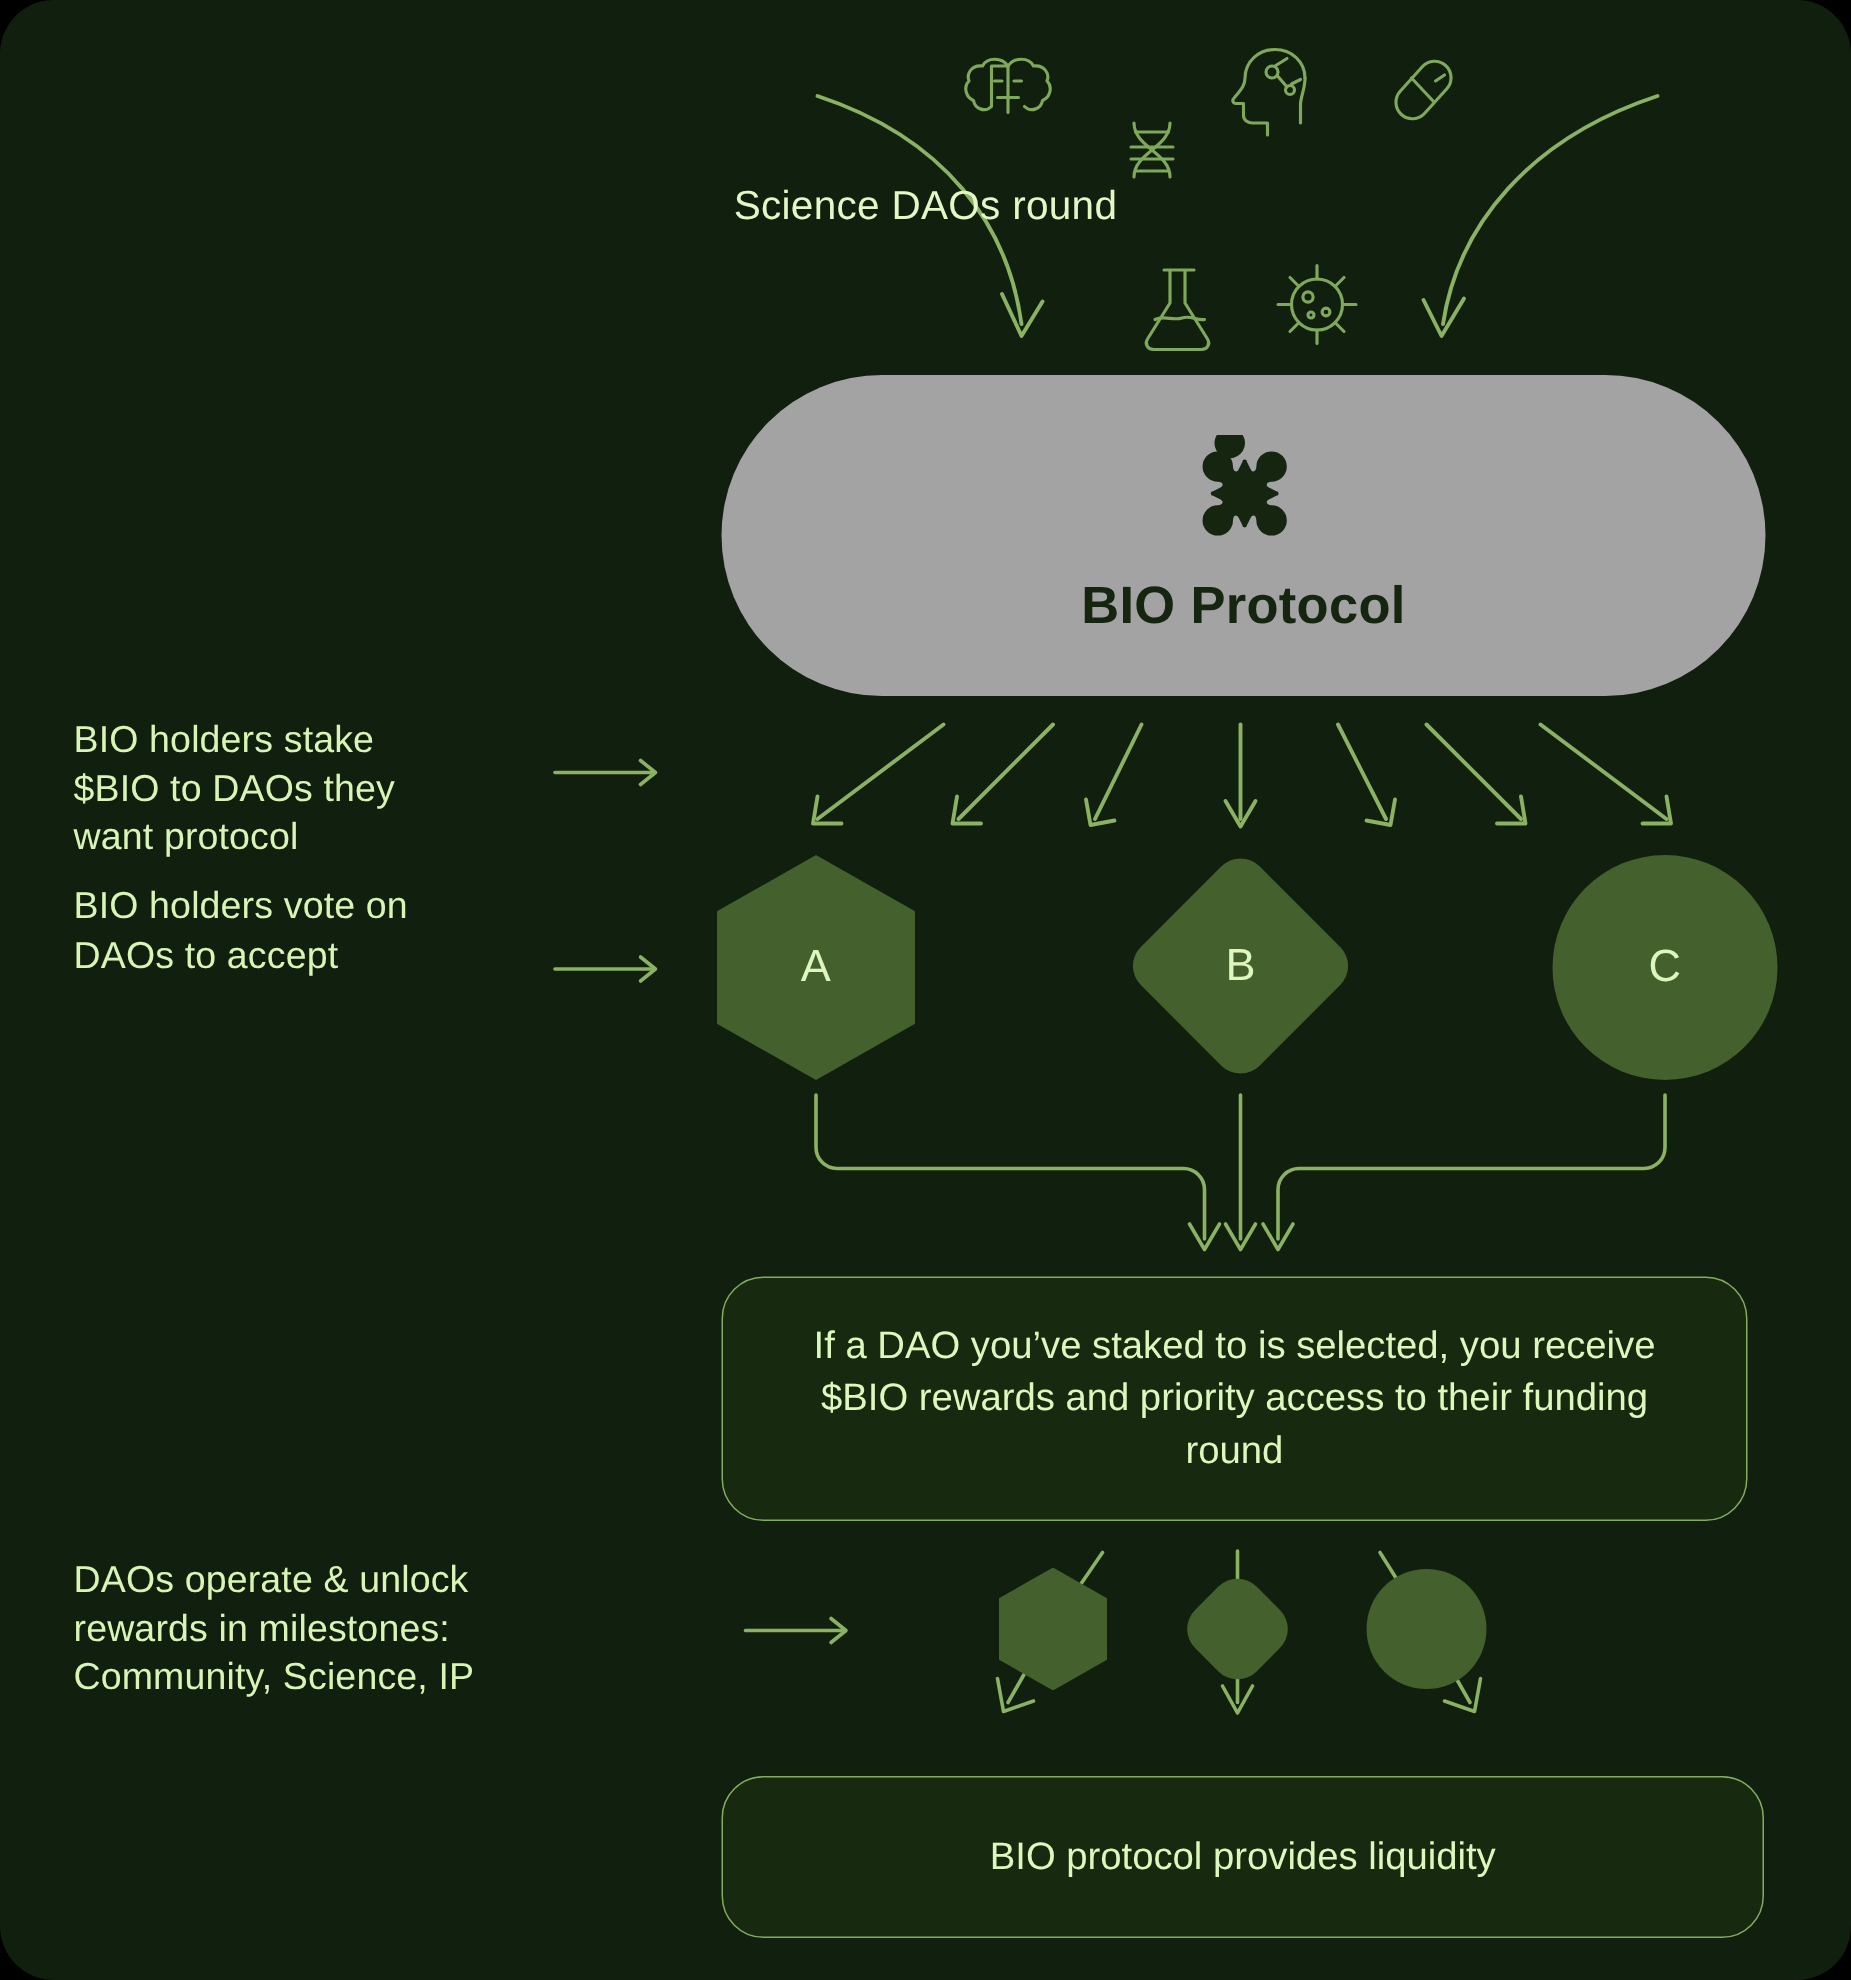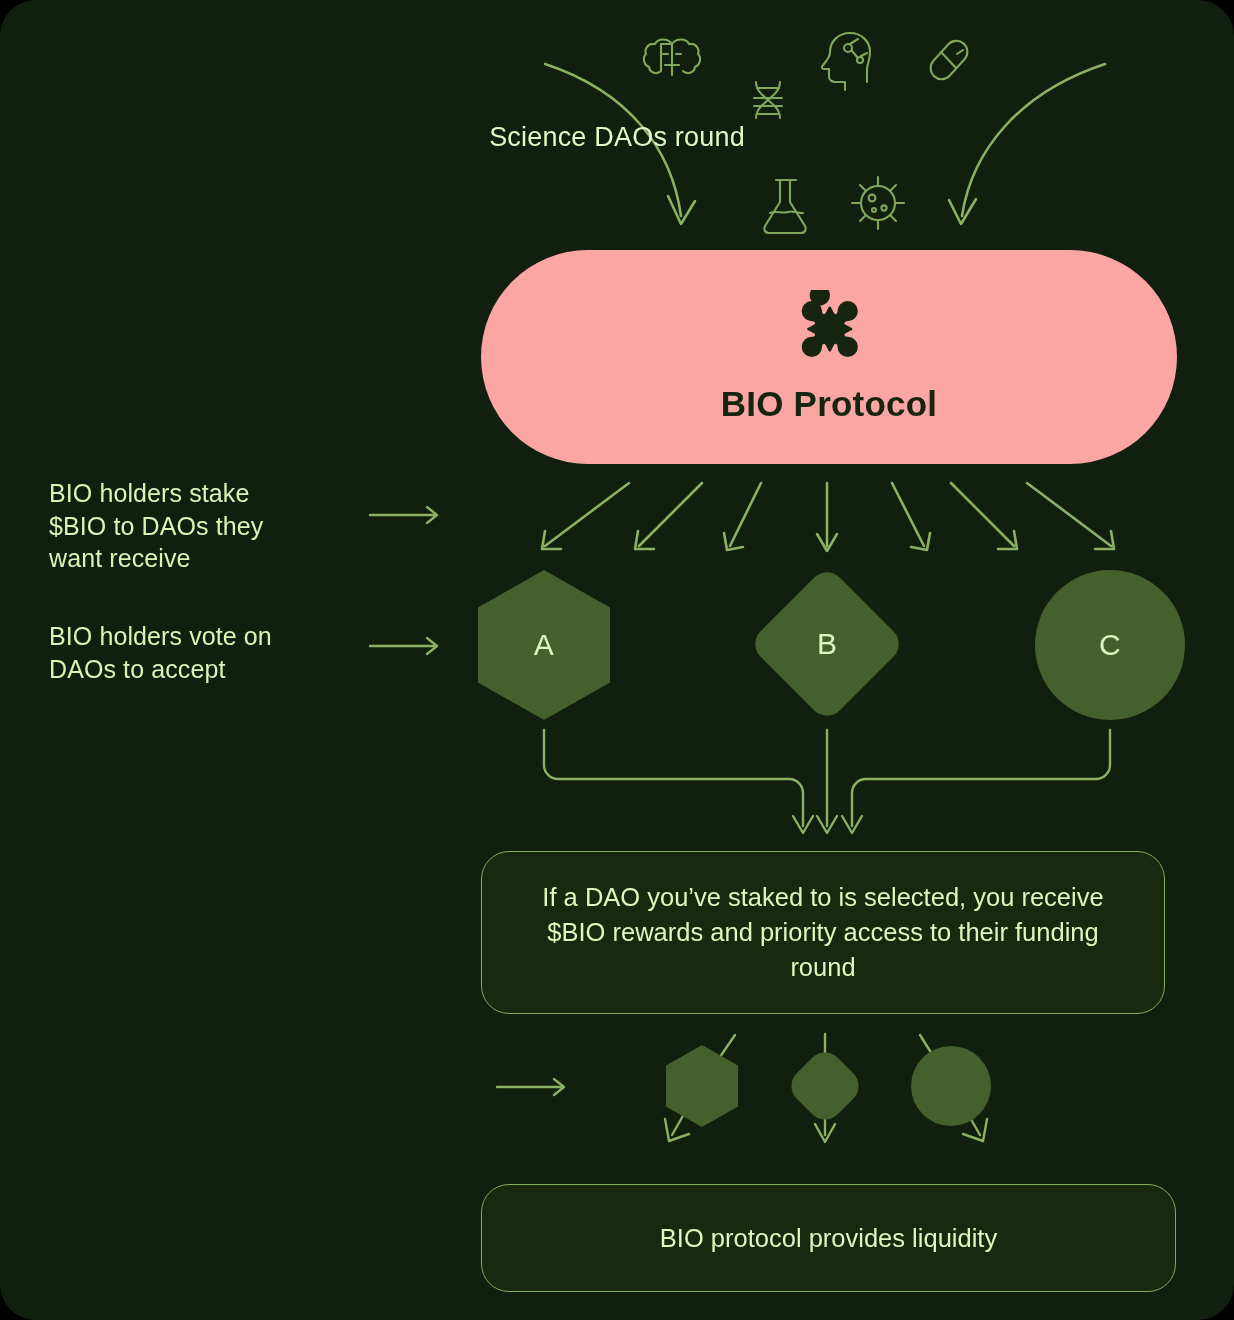--- a/index.html
+++ b/index.html
@@ -12,21 +12,21 @@
   .svg-layer{position:absolute;inset:0;width:1234px;height:1320px;pointer-events:none;}
 
   
   .lbl{position:absolute;color:#d9f5b5;font-size:25px;line-height:1.30;
        letter-spacing:.1px;white-space:pre-line;}
   .sci-apply{position:absolute;left:0;right:0;top:122px;text-align:center;
              color:#e3f8c6;font-size:27px;letter-spacing:.2px;}
 
   
   #bio-card{position:absolute;left:481px;top:250px;width:696px;height:214px;
-            background:#fca5a5;border-radius:107px;
+            background:#a3a3a3;border-radius:107px;
             display:flex;flex-direction:column;align-items:center;
             justify-content:center;gap:16px;}
   #bio-card .cap{color:#15250f;font-size:35px;font-weight:600;letter-spacing:.2px;}
 
   
   .node{position:absolute;display:flex;align-items:center;justify-content:center;
         color:#dff7bf;font-size:30px;letter-spacing:.3px;}
   .hexa{background:#44602c;
         clip-path:polygon(50% 0%,100% 25%,100% 75%,50% 100%,0% 75%,0% 25%);}
   .diam{background:#44602c;border-radius:18px;transform:rotate(45deg);}
@@ -45,21 +45,21 @@
   
   .obox{position:absolute;border:1.6px solid #83ad5e;border-radius:28px;
         background:#17290f;display:flex;align-items:center;justify-content:center;
         text-align:center;color:#ddf7bd;}
   #reward-box{left:481px;top:851px;width:684px;height:163px;font-size:25.5px;
               line-height:1.37;padding:0 34px;box-sizing:border-box;}
   #liquidity-box{left:481px;top:1168px;width:693px;height:106px;font-size:25.5px;margin-top:16px;}
 
   
   #ann-1{left:49px;top:477px;width:330px;}
-  #ann-2{left:49px;top:620px;width:330px;}
+  #ann-2{left:49px;top:588px;width:330px;}
   #ann-3{left:49px;top:1037px;width:370px;}
 </style>
 </head>
 <body>
 
 <div id="canvas">
 
   <svg class="svg-layer" viewBox="0 0 1234 1320" fill="none">
     <defs>
       <style>
@@ -171,23 +171,26 @@
                a13,13 0 1 1 13,13 c-4,0 -6,3 -2,5 l6,3 a2,2 0 0 1 0,4 l-6,3 c-4,2 -2,5 2,5
                a13,13 0 1 1 -13,13 c0,-4 -3,-6 -5,-2 l-3,6 a2,2 0 0 1 -4,0 l-3,-6 c-2,-4 -5,-2 -5,2
                a13,13 0 1 1 -13,-13 c4,0 6,-3 2,-5 l-6,-3 a2,2 0 0 1 0,-4 l6,-3 c4,-2 2,-5 -2,-5
                a13,13 0 0 1 0,-26 z"></path>
     </svg>
     <div class="cap">BIO Protocol</div>
   </div>
 
   <div class="lbl" id="ann-1">BIO holders stake
 $BIO to DAOs they
-want receive</div>
+want protocol</div>
   <div class="lbl" id="ann-2">BIO holders vote on
 DAOs to accept</div>
+  <div class="lbl" id="ann-3">DAOs operate &amp; unlock
+rewards in milestones:
+Community, Science, IP</div>
 
   <div class="node hexa" id="node-a">
     <span>A</span>
   </div>
   <div class="node diam" id="node-b">
     <span>B</span>
   </div>
   <div class="node circ" id="node-c">
     <span>C</span>
   </div>

